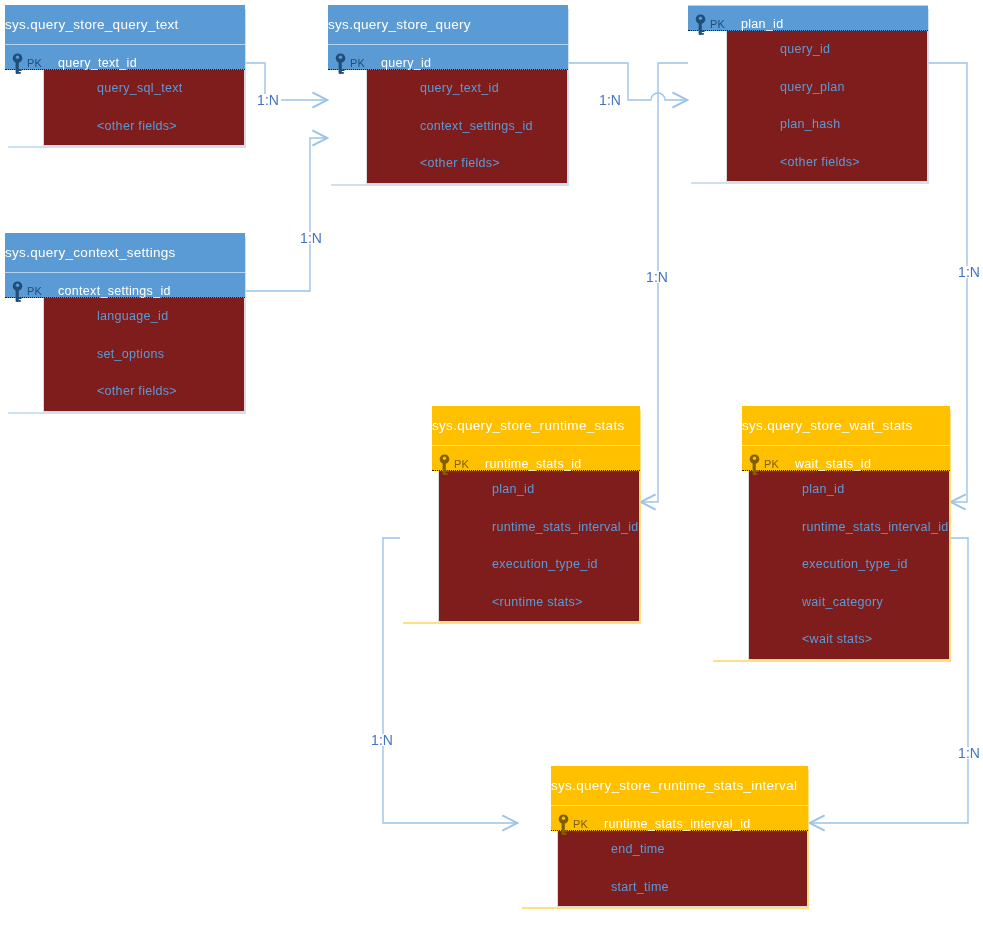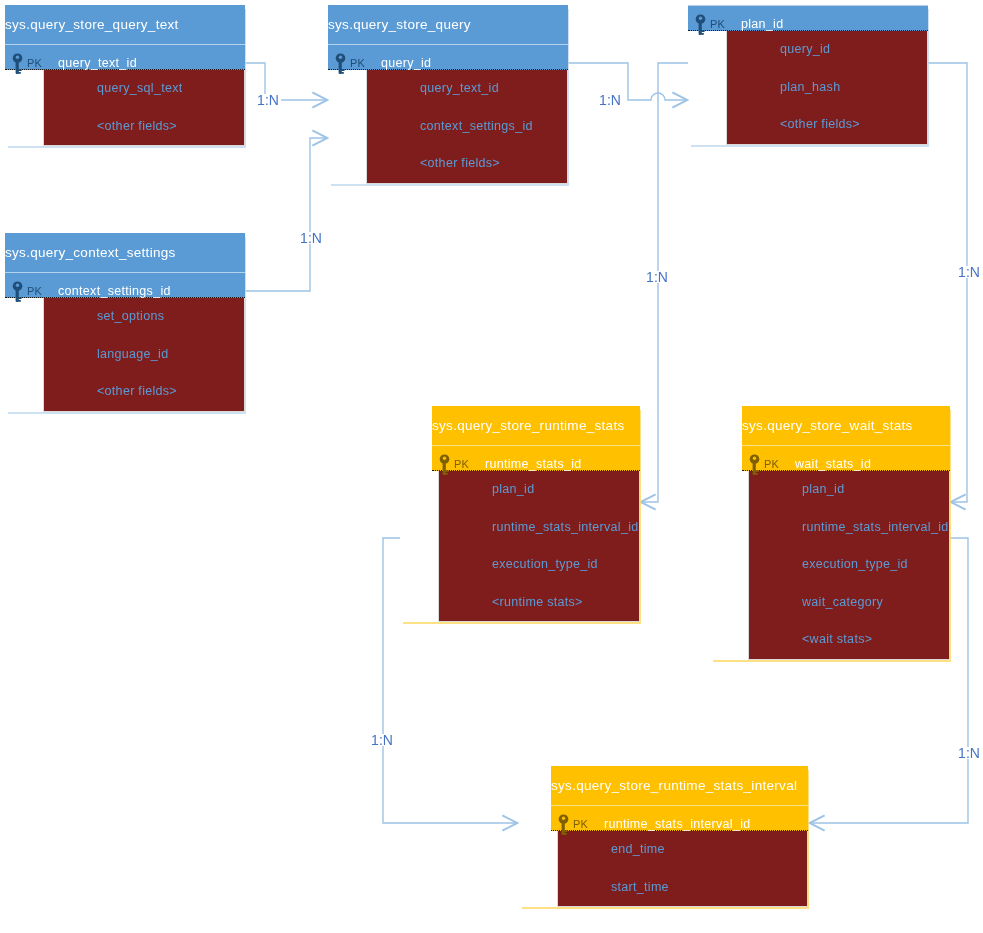--- a/index.html
+++ b/index.html
@@ -127,41 +127,42 @@
             <rect class="key-body" x="4.6" y="8.5" width="3.2" height="12.5" rx="1.2"></rect>
             <rect class="key-body" x="7.2" y="16.2" width="3.4" height="1.8"></rect>
             <rect class="key-body" x="7.2" y="19" width="2.6" height="1.8"></rect>
             <circle class="key-hole" cx="6.5" cy="4.2" r="1.7"></circle>
           </svg></span>
       <span class="pk-label">PK</span>
       <span class="pk-field">plan_id</span>
     </div>
     <div class="t-body">
       <div class="t-field">query_id</div>
+      <div class="t-field">query_plan</div>
       <div class="t-field">plan_hash</div>
       <div class="t-field">&lt;other fields&gt;</div>
     </div>
   </div>
 
   <div class="erd-table blue" style="left:5px;top:233px;width:240px">
     <div class="t-header">sys.query_context_settings</div>
     <div class="t-pk">
       <span class="key-icon"><svg width="13" height="22" viewBox="0 0 13 22">
             <circle class="key-body" cx="6.5" cy="5.2" r="4.8"></circle>
             <rect class="key-body" x="4.6" y="8.5" width="3.2" height="12.5" rx="1.2"></rect>
             <rect class="key-body" x="7.2" y="16.2" width="3.4" height="1.8"></rect>
             <rect class="key-body" x="7.2" y="19" width="2.6" height="1.8"></rect>
             <circle class="key-hole" cx="6.5" cy="4.2" r="1.7"></circle>
           </svg></span>
       <span class="pk-label">PK</span>
       <span class="pk-field">context_settings_id</span>
     </div>
     <div class="t-body">
+      <div class="t-field">language_id</div>
       <div class="t-field">set_options</div>
-      <div class="t-field">language_id</div>
       <div class="t-field">&lt;other fields&gt;</div>
     </div>
   </div>
 
   <div class="erd-table orange" style="left:400px;top:406px;width:240px">
     <div class="t-header">sys.query_store_runtime_stats</div>
     <div class="t-pk">
       <span class="key-icon"><svg width="13" height="22" viewBox="0 0 13 22">
             <circle class="key-body" cx="6.5" cy="5.2" r="4.8"></circle>
             <rect class="key-body" x="4.6" y="8.5" width="3.2" height="12.5" rx="1.2"></rect>

